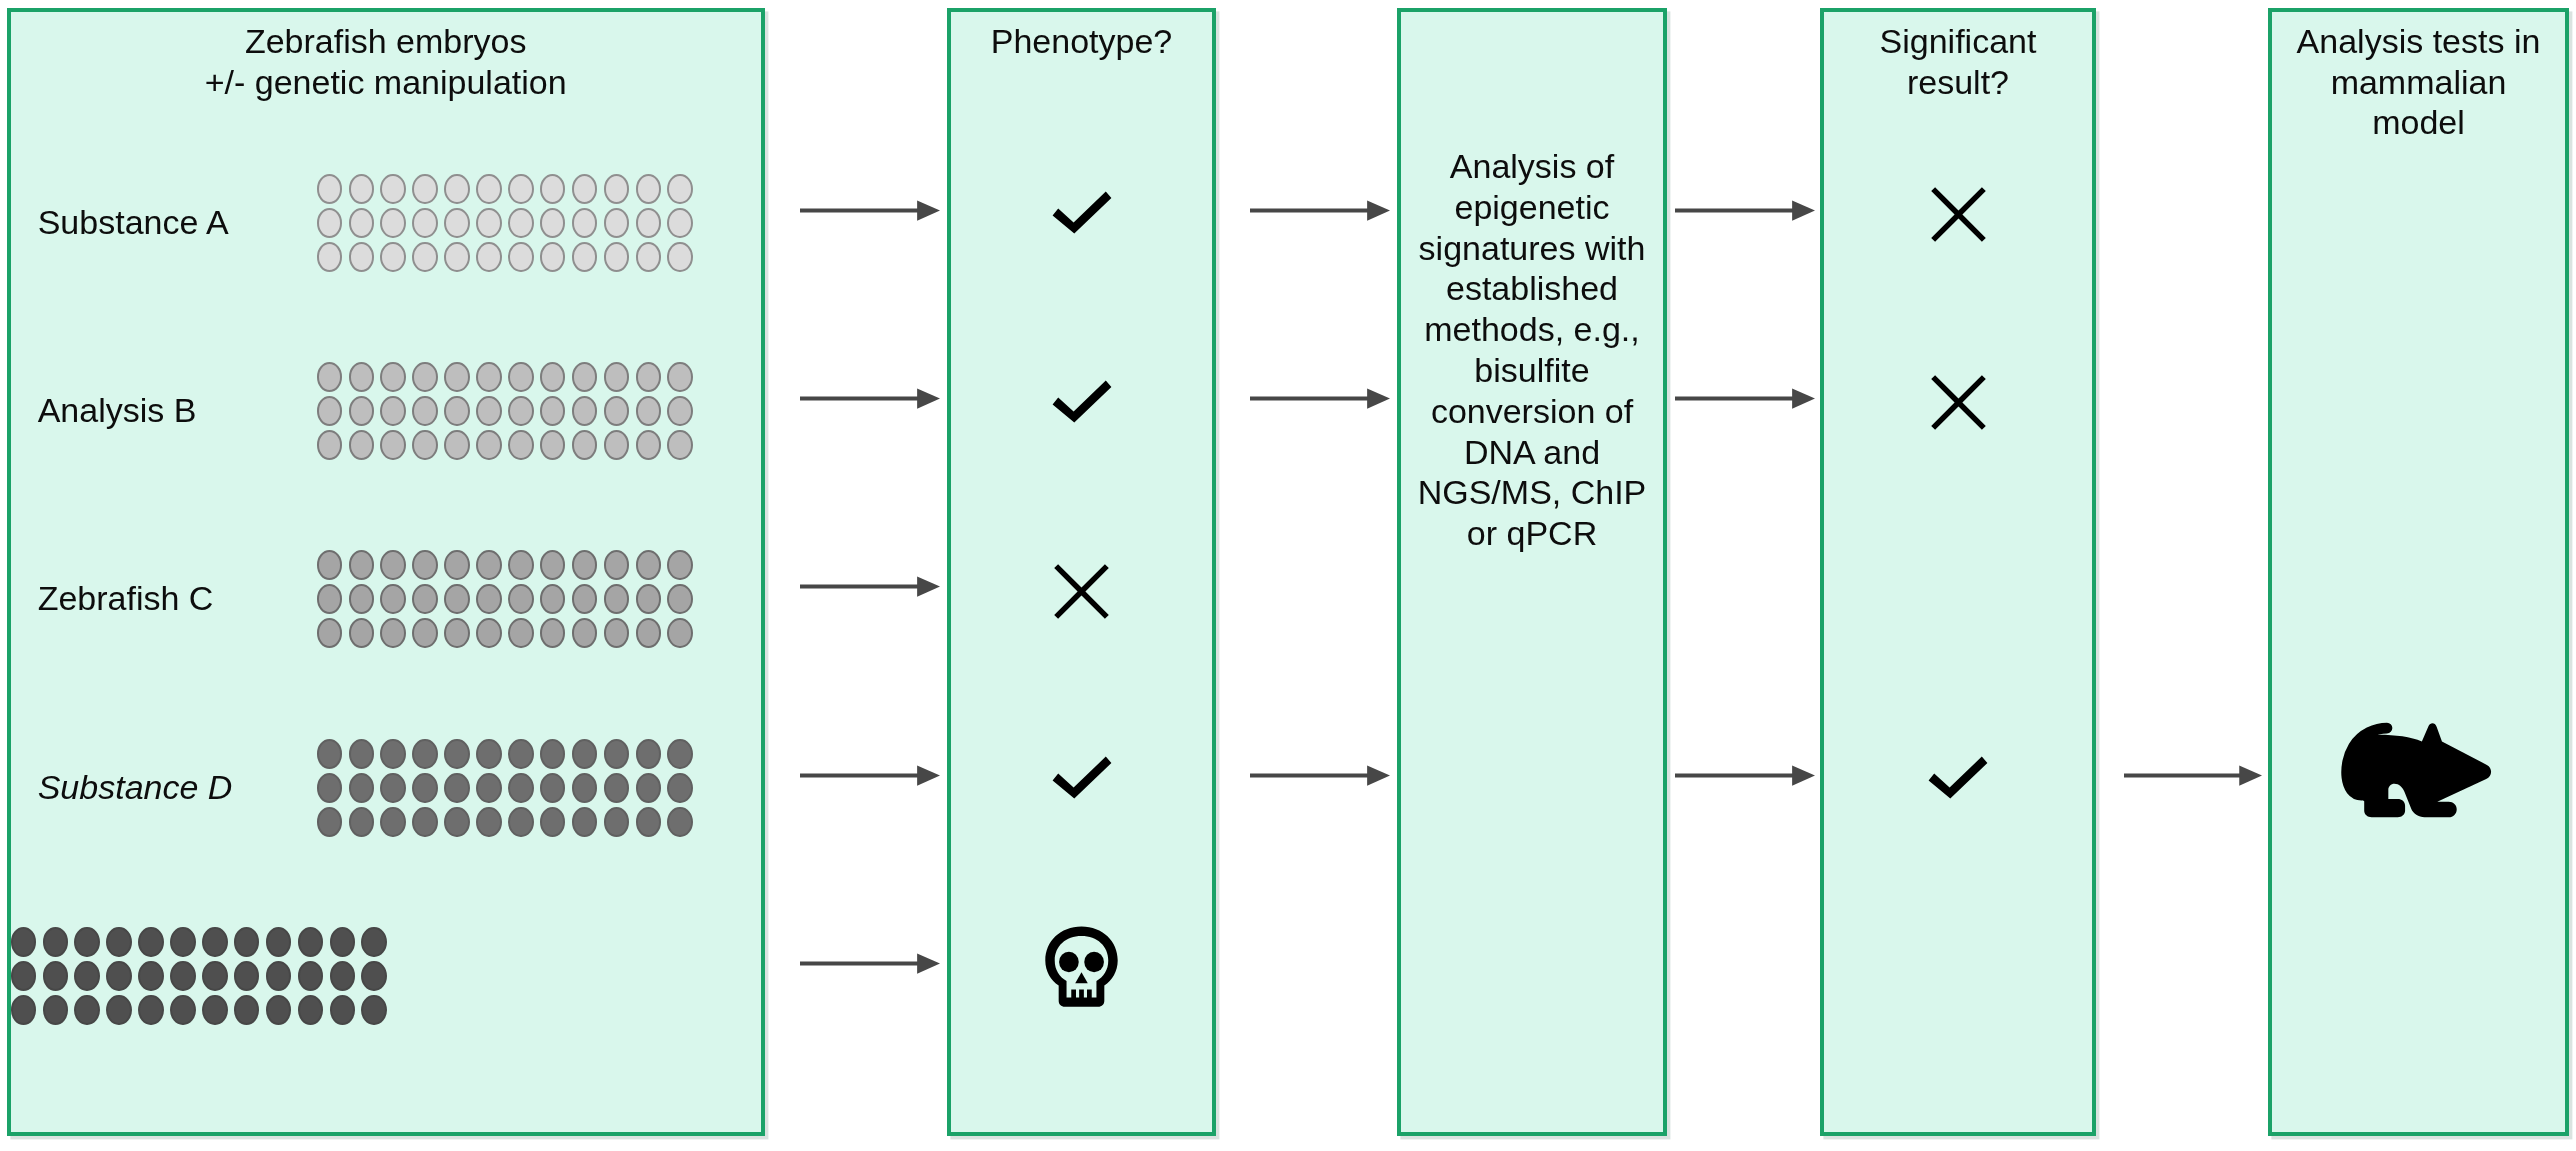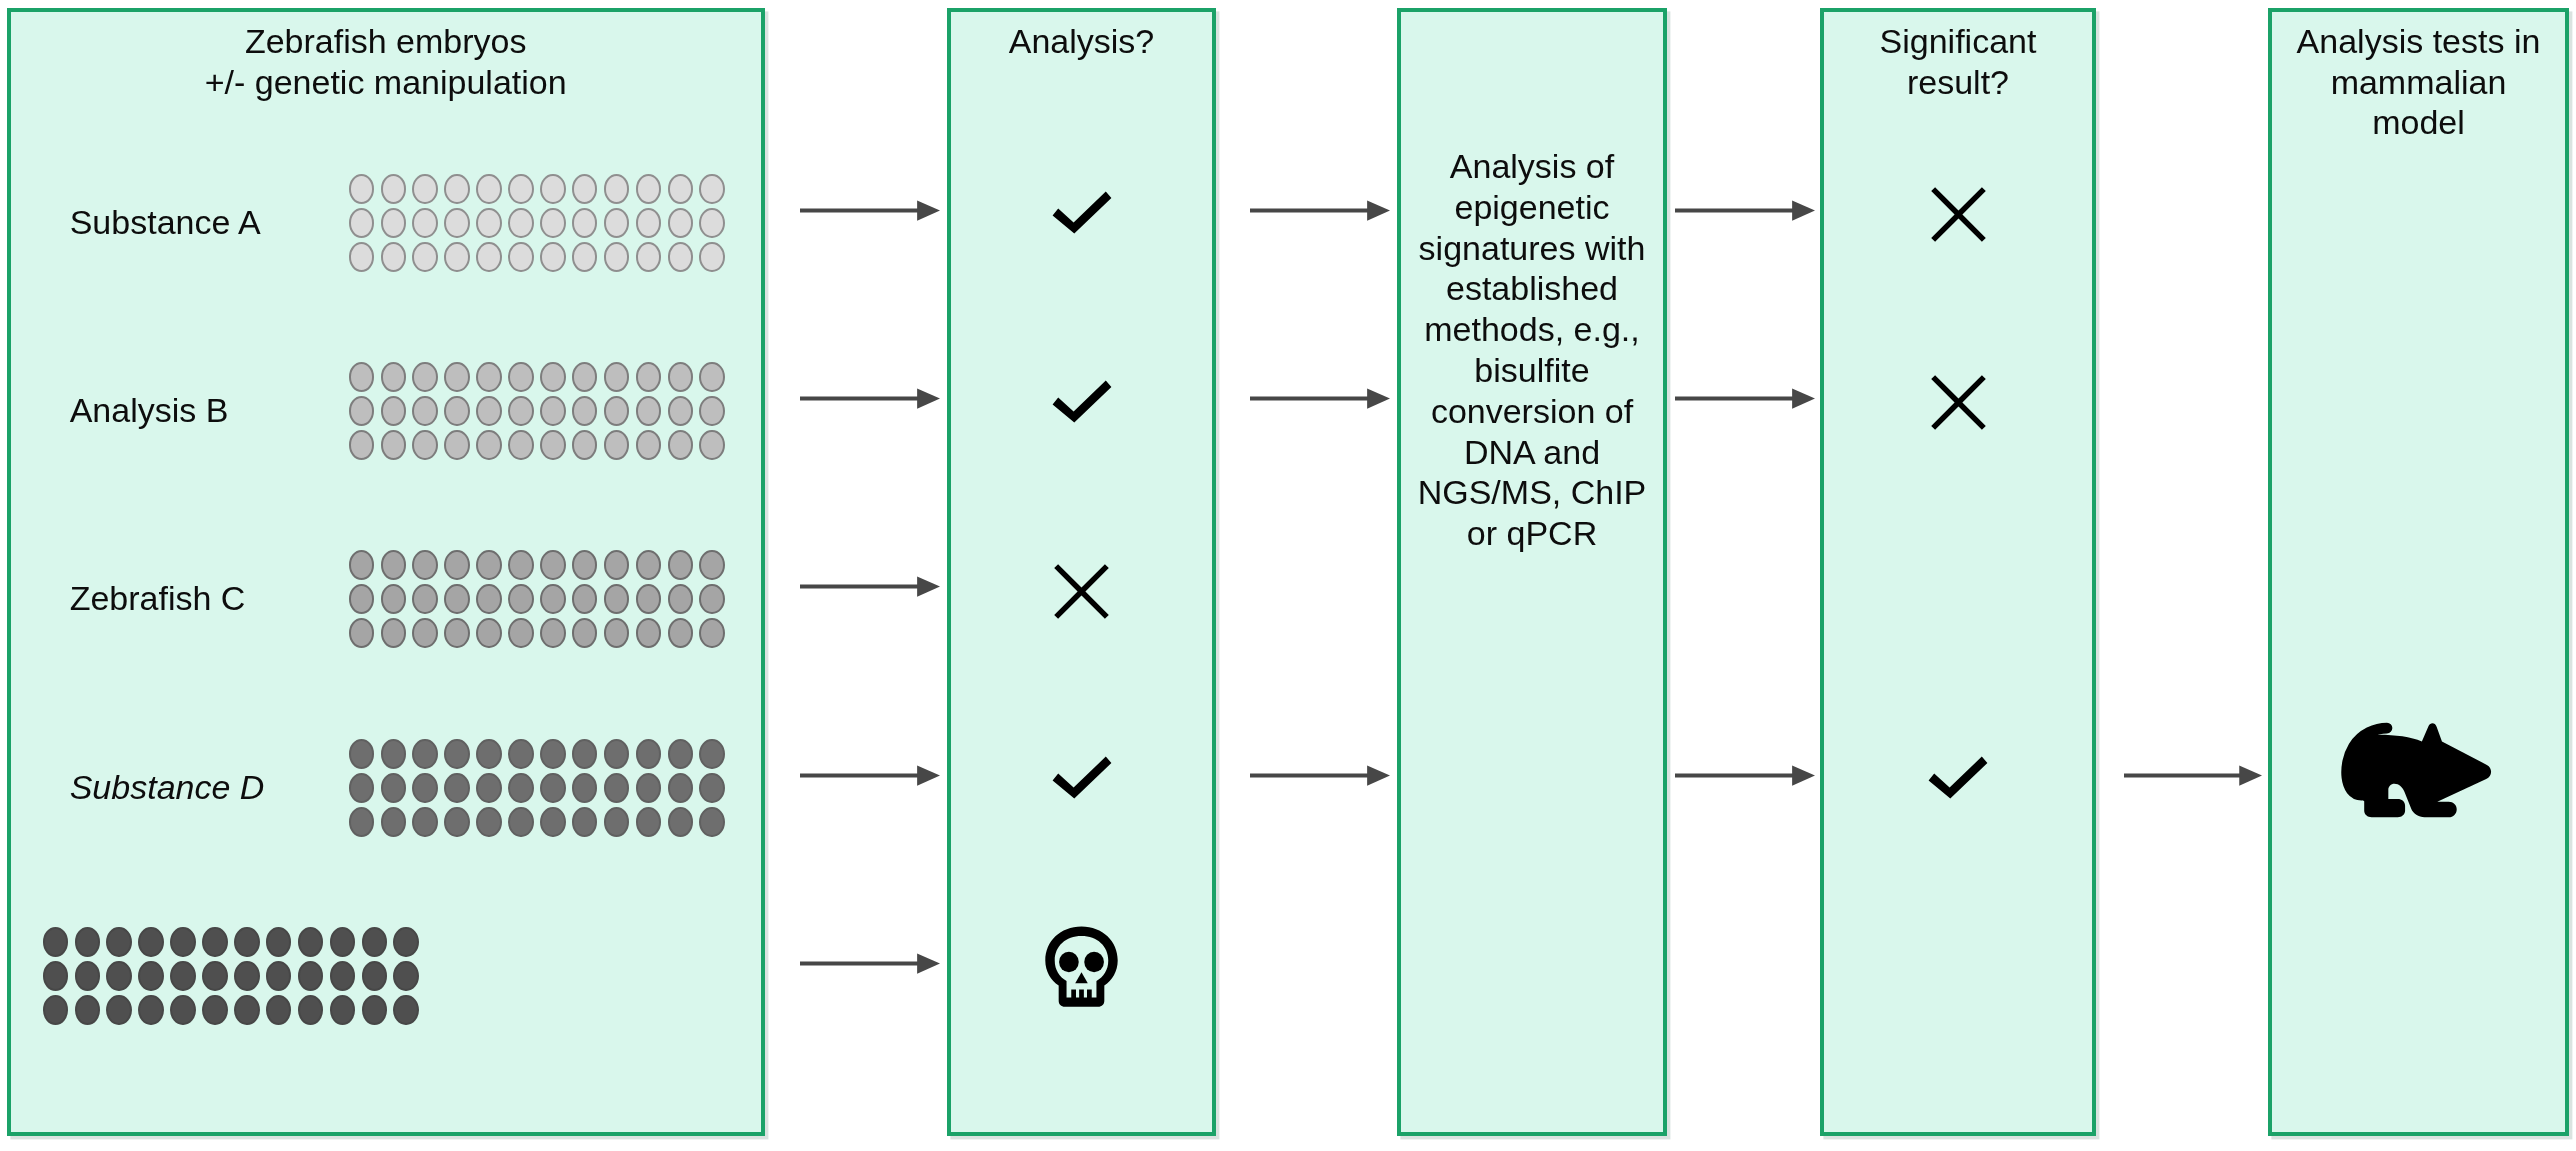--- a/index.html
+++ b/index.html
@@ -51,21 +51,20 @@
   #panel-significant { left: 1820px; width: 276px; }
   #panel-mammal { left: 2268px; width: 301px; }
 
   .substance-row {
     position: absolute;
     left: 0;
     width: 100%;
     height: 121px;
     display: flex;
     align-items: center;
-    padding-left: 32px;
   }
   .substance-label {
     width: 306px;
     flex: 0 0 306px;
     text-align: left;
     padding-left: 27px;
     box-sizing: border-box;
     font-size: 34px;
     color: #0d0d0d;
     white-space: nowrap;
@@ -371,21 +370,21 @@
               <div class="embryo" style="background: rgb(79, 79, 79); border: 2px solid rgb(71, 71, 71);"></div>
               <div class="embryo" style="background: rgb(79, 79, 79); border: 2px solid rgb(71, 71, 71);"></div>
               <div class="embryo" style="background: rgb(79, 79, 79); border: 2px solid rgb(71, 71, 71);"></div>
             </div>
           </div>
         </div>
       </div>
   </div>
 
   <div class="panel" id="panel-phenotype">
-    <div class="panel-title">Analysis?</div>
+    <div class="panel-title">Phenotype?</div>
     <div id="phenotype-marks">
         <div class="mark" style="top: 167px;">
           <svg width="70" height="70" viewBox="0 0 100 100" aria-hidden="true">
             <path d="M8 52 L16 42 L38 62 L84 18 L92 27 L39 78 Z" fill="#000"></path>
           </svg>
         </div>
         <div class="mark" style="top: 356px;">
           <svg width="70" height="70" viewBox="0 0 100 100" aria-hidden="true">
             <path d="M8 52 L16 42 L38 62 L84 18 L92 27 L39 78 Z" fill="#000"></path>
           </svg>

